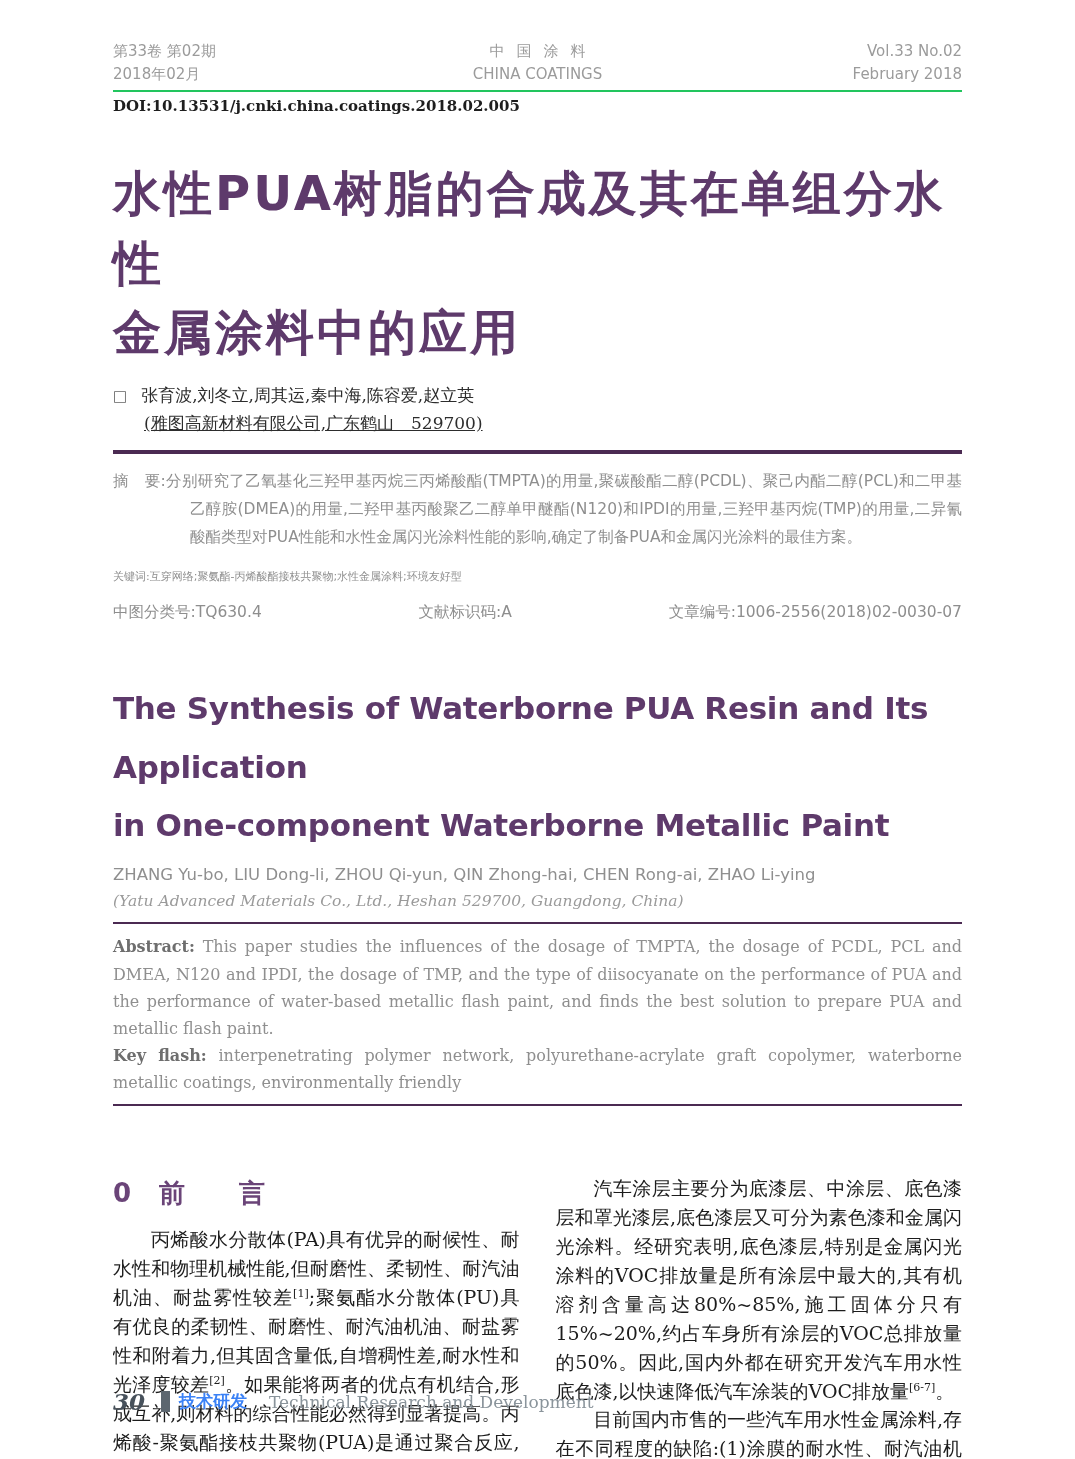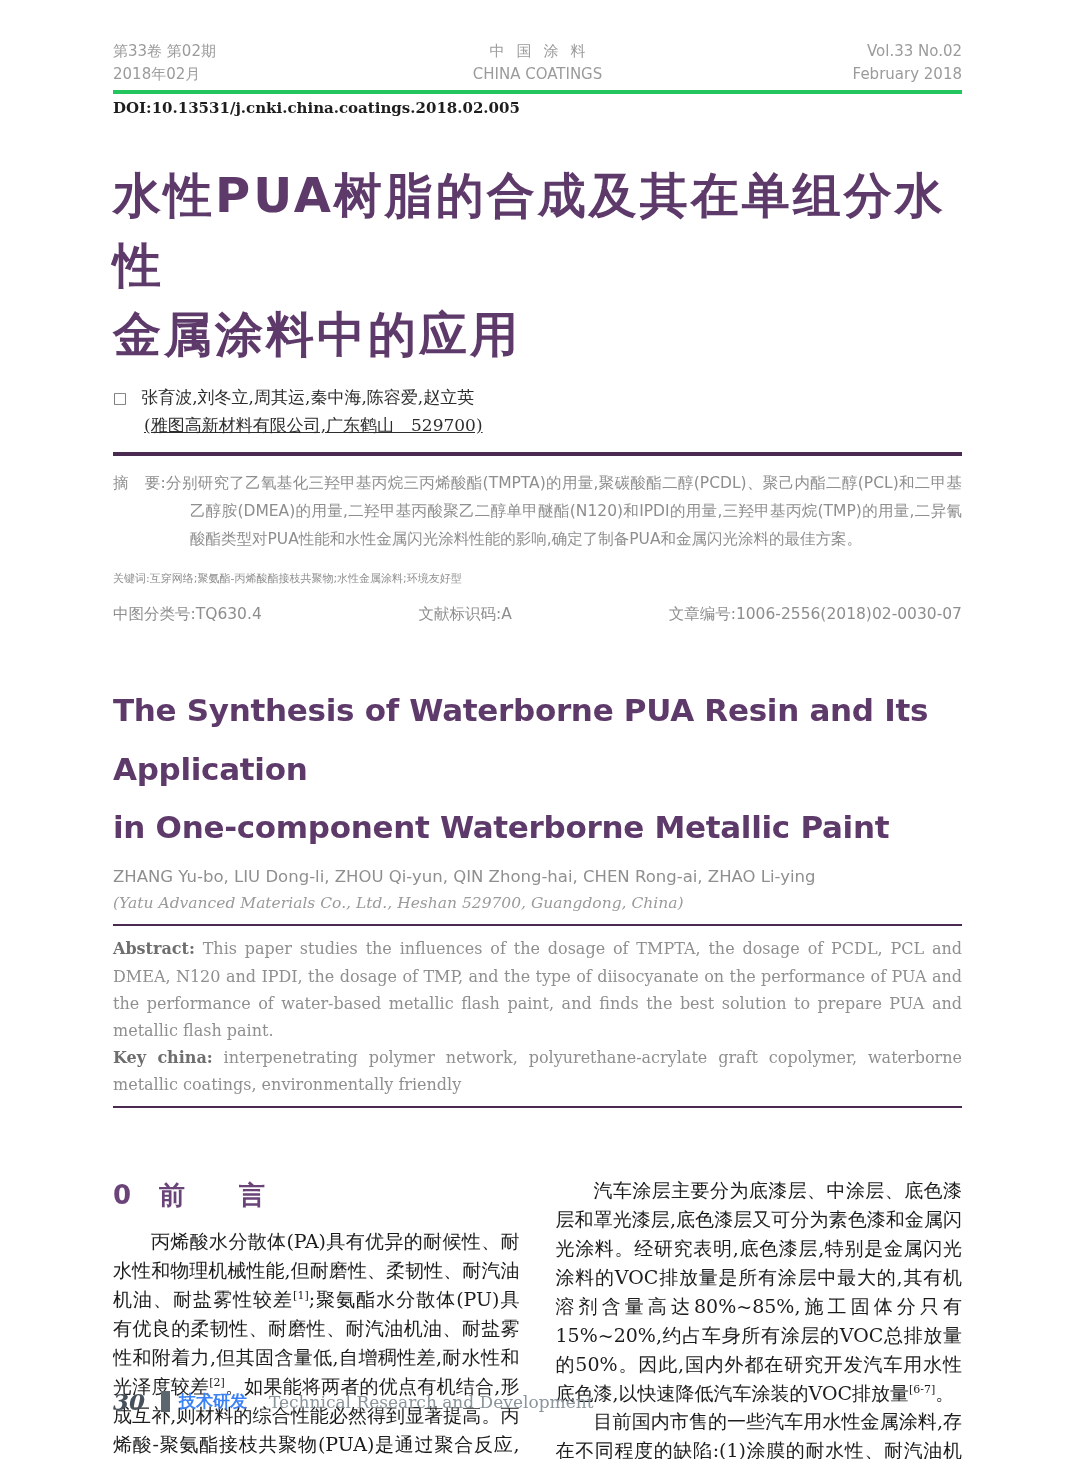--- a/index.html
+++ b/index.html
@@ -11,21 +11,21 @@
     position:relative;
     overflow:hidden;
   }
   .page { position:absolute; inset:0; padding:40px 113px 0; box-sizing:border-box; }
 
   
   .jheader {
     display:flex; justify-content:space-between; align-items:flex-start;
     font-family:"DejaVu Sans","Liberation Sans",sans-serif;
     color:#9b9b9b; font-size:15px; line-height:1.5;
-    padding-bottom:5px; border-bottom:4px solid #22c55e;
+    padding-bottom:5px; border-bottom:2px solid #22c55e;
   }
   .jh-left { width:230px; }
   .jh-center { text-align:center; flex:1; }
   .jh-right { width:230px; text-align:right; }
   .jh-cn-name { letter-spacing:12px; text-indent:12px; }
   .doi { margin-top:5px; font-size:15px; color:#1e1e1e; font-weight:700; }
 
   
   .cn-title {
     margin-top:44px;
@@ -174,21 +174,21 @@
   <div class="en-authors">ZHANG Yu-bo, LIU Dong-li, ZHOU Qi-yun, QIN Zhong-hai, CHEN Rong-ai, ZHAO Li-ying</div>
   <div class="en-affil">(Yatu Advanced Materials Co., Ltd., Heshan 529700, Guangdong, China)</div>
 
   <div class="rule-thin en-rule"></div>
 
   <div class="en-abstract">
     <p style="margin:0;">
       <span class="lbl">Abstract:</span><span> This paper studies the influences of the dosage of TMPTA, the dosage of PCDL, PCL and DMEA, N120 and IPDI, the dosage of TMP, and the type of diisocyanate on the performance of PUA and the performance of water-based metallic flash paint, and finds the best solution to prepare PUA and metallic flash paint.</span>
     </p>
     <p style="margin:0;">
-      <span class="lbl">Key china:</span><span> interpenetrating polymer network, polyurethane-acrylate graft copolymer, waterborne metallic coatings, environmentally friendly</span>
+      <span class="lbl">Key flash:</span><span> interpenetrating polymer network, polyurethane-acrylate graft copolymer, waterborne metallic coatings, environmentally friendly</span>
     </p>
   </div>
 
   <div class="rule-thin en-rule2"></div>
 
   <div class="columns">
     <div class="col">
       <div class="sec-heading">
         <span class="num">0</span><span class="ttl">前　言</span>
       </div>

